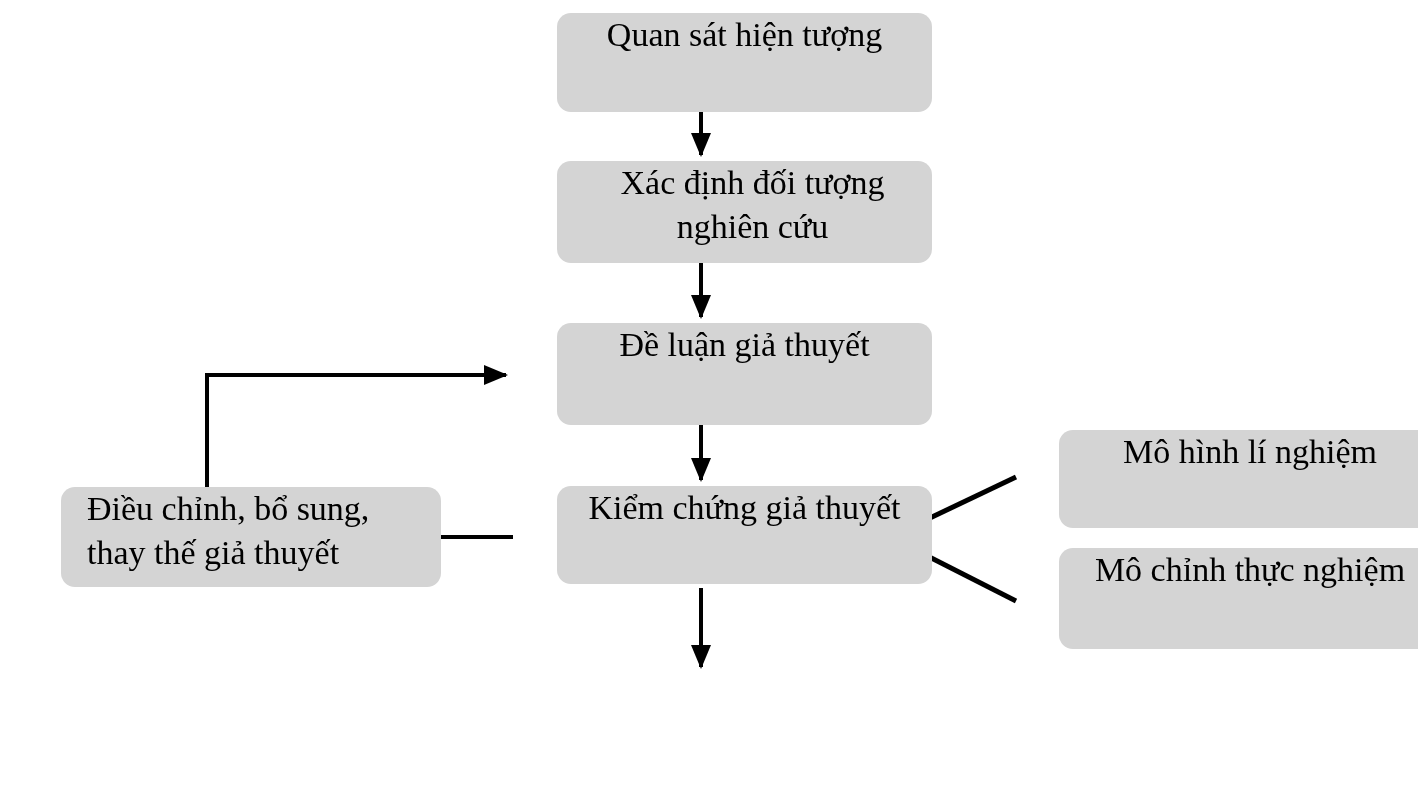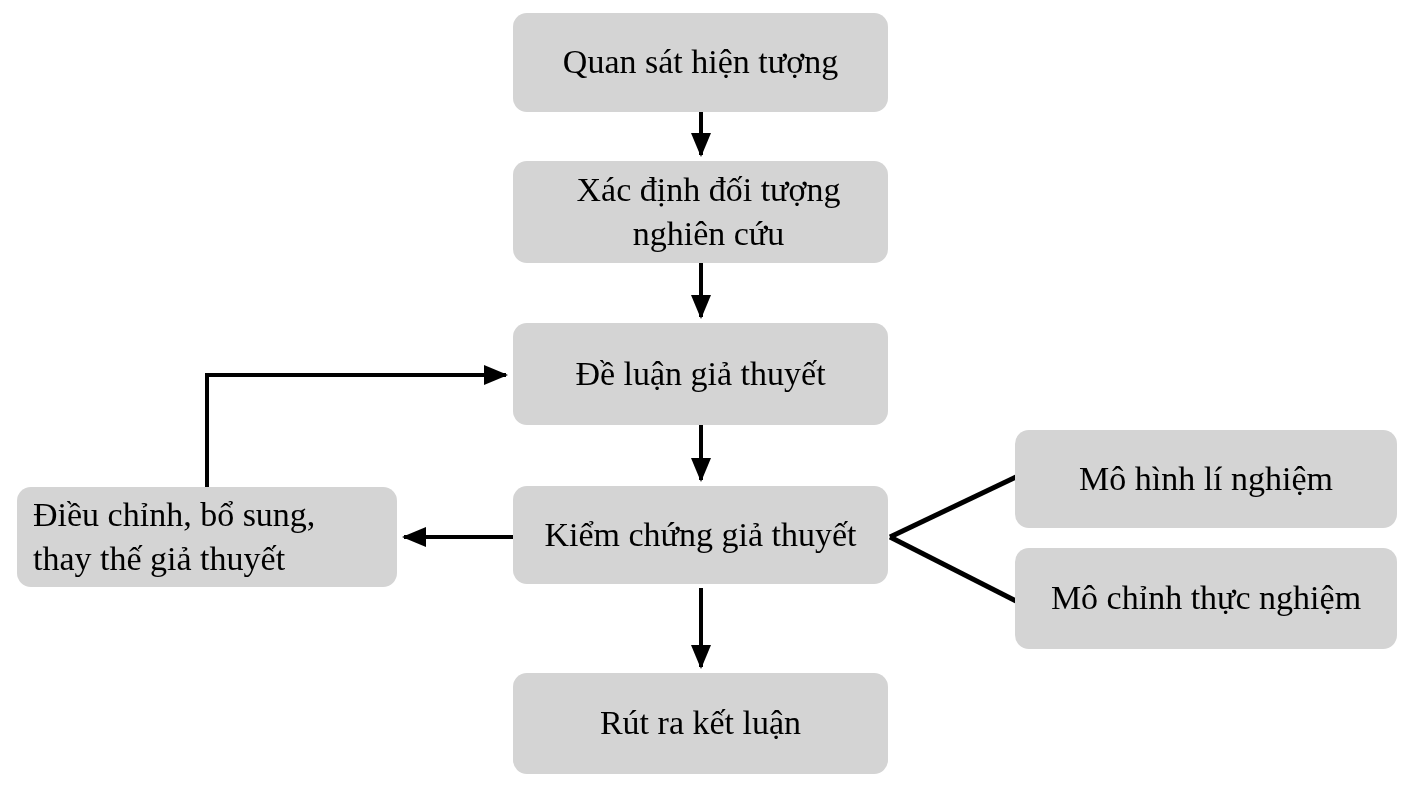--- a/index.html
+++ b/index.html
@@ -27,35 +27,35 @@
     height: 786px;
     color: var(--connector, #000);
     pointer-events: none;
   }
 
   .node {
     position: absolute;
     background: var(--node-bg, #d4d4d4);
     border-radius: 14px;
     display: flex;
-    align-items: center;
     justify-content: center;
     text-align: center;
     color: var(--text, #000);
     font-size: 34px;
     line-height: 1.3;
+    margin-left: 44px;
   }
   .node-label {
     white-space: pre-line;
     display: block;
   }
   .node.align-left {
     justify-content: flex-start;
     text-align: left;
-    padding-left: 16px;
+    padding-left: 26px;
   }
 
   
   #node-observe          { left: 513px; top: 13px;  width: 375px; height: 99px; }
   #node-define           { left: 513px; top: 161px; width: 375px; height: 102px; padding-left: 16px; }
   #node-propose          { left: 513px; top: 323px; width: 375px; height: 102px; }
   #node-verify           { left: 513px; top: 486px; width: 375px; height: 98px; }
   #node-conclude         { left: 513px; top: 673px; width: 375px; height: 101px; }
   #node-adjust           { left: 17px;  top: 487px; width: 380px; height: 100px; }
   #node-model-theory     { left: 1015px; top: 430px; width: 382px; height: 98px; }
@@ -96,23 +96,20 @@
   </div>
 
   <div class="node" id="node-propose">
     <span class="node-label">Đề luận giả thuyết</span>
   </div>
 
   <div class="node" id="node-verify">
     <span class="node-label">Kiểm chứng giả thuyết</span>
   </div>
 
-  <div class="node" id="node-conclude">
-    <span class="node-label">Rút ra kết luận</span>
-  </div>
 
   <div class="node align-left" id="node-adjust">
     <span class="node-label">Điều chỉnh, bổ sung,
 thay thế giả thuyết</span>
   </div>
 
   <div class="node" id="node-model-theory">
     <span class="node-label">Mô hình lí nghiệm</span>
   </div>
 

